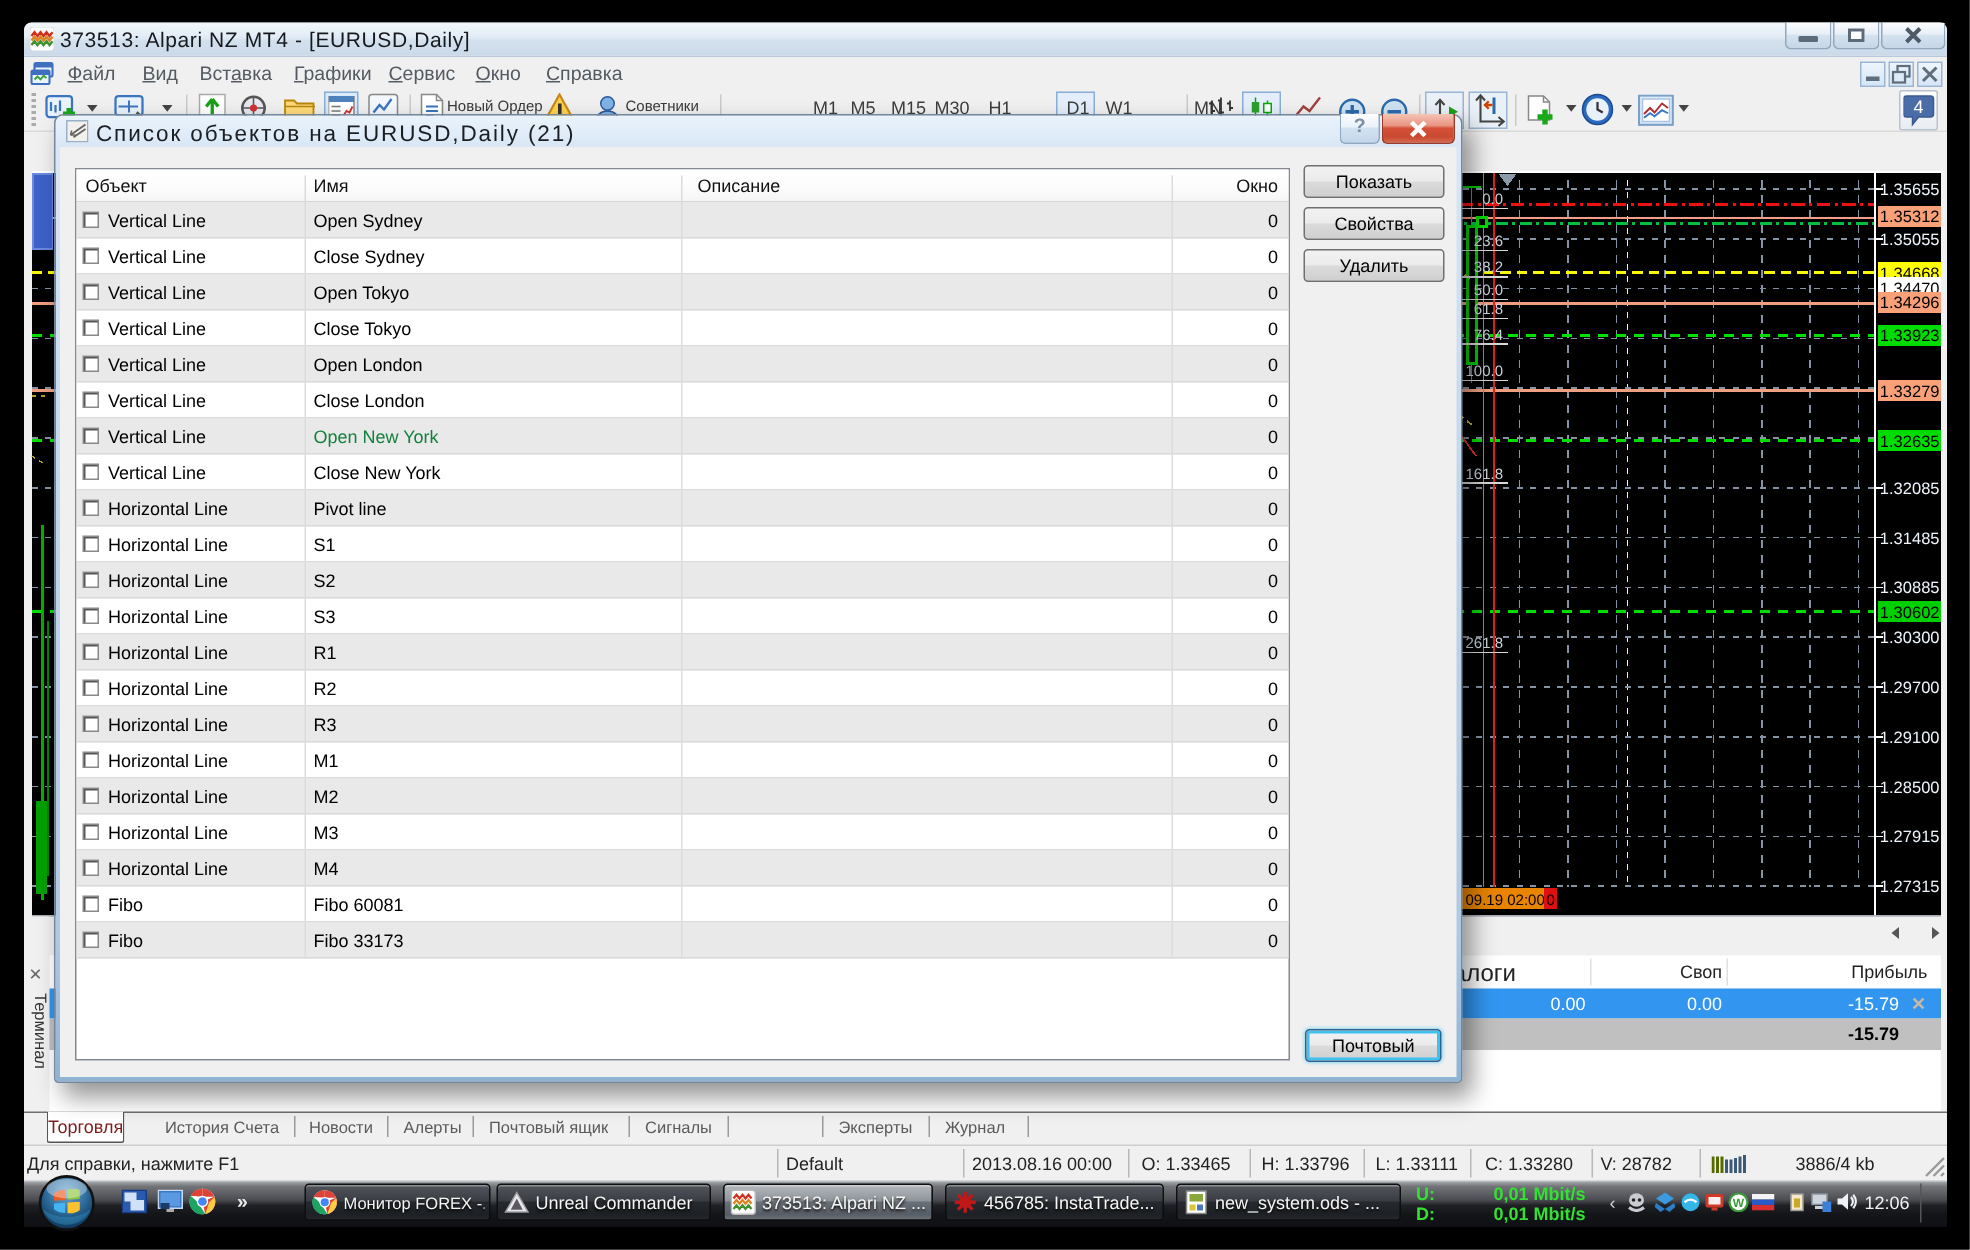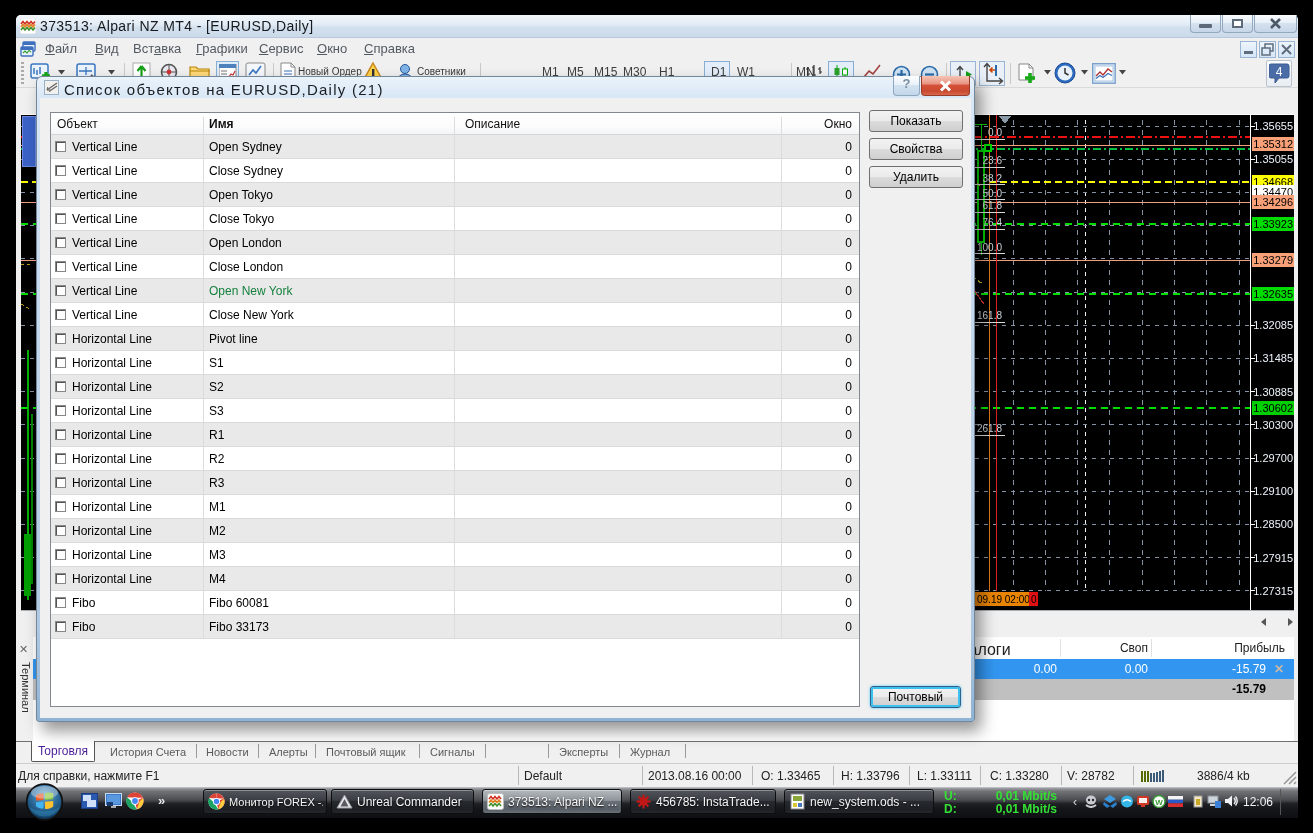--- a/index.html
+++ b/index.html
@@ -338,21 +338,21 @@
 <div class="abs" style="left:559px;top:746px;font-size:11px;color:#5a5a5a;">Эксперты</div>
 <div class="abs" style="left:630px;top:746px;font-size:11px;color:#5a5a5a;">Журнал</div>
 <div class="abs" style="left:196px;top:744px;width:1px;height:14px;background:#9a9a9a;"></div>
 <div class="abs" style="left:258px;top:744px;width:1px;height:14px;background:#9a9a9a;"></div>
 <div class="abs" style="left:315px;top:744px;width:1px;height:14px;background:#9a9a9a;"></div>
 <div class="abs" style="left:419px;top:744px;width:1px;height:14px;background:#9a9a9a;"></div>
 <div class="abs" style="left:485px;top:744px;width:1px;height:14px;background:#9a9a9a;"></div>
 <div class="abs" style="left:548px;top:744px;width:1px;height:14px;background:#9a9a9a;"></div>
 <div class="abs" style="left:619px;top:744px;width:1px;height:14px;background:#9a9a9a;"></div>
 <div class="abs" style="left:685px;top:744px;width:1px;height:14px;background:#9a9a9a;"></div>
-<div class="abs" style="left:31px;top:741px;width:64px;height:21px;background:#fff;border:1px solid #555;border-top:none;border-radius:0 0 2px 2px;text-align:center;font-size:12px;color:#4c1d95;padding-top:3px;">Торговля</div>
+<div class="abs" style="left:31px;top:741px;width:52px;height:21px;background:#fff;border:1px solid #555;border-top:none;border-radius:0 0 2px 2px;text-align:center;font-size:12px;color:#7f1d1d;padding-top:3px;">Торговля</div>
 <div class="abs" style="left:16px;top:763px;width:1282px;height:25px;background:#f0f0f0;border-top:1px solid #cdcdcd;"></div>
 <div class="abs" style="left:18px;top:769px;font-size:12px;color:#222;">Для справки, нажмите F1</div>
 <div class="abs" style="left:524px;top:769px;font-size:12px;color:#222;">Default</div>
 <div class="abs" style="left:648px;top:769px;font-size:12px;color:#222;">2013.08.16 00:00</div>
 <div class="abs" style="left:761px;top:769px;font-size:12px;color:#222;">O: 1.33465</div>
 <div class="abs" style="left:841px;top:769px;font-size:12px;color:#222;">H: 1.33796</div>
 <div class="abs" style="left:917px;top:769px;font-size:12px;color:#222;">L: 1.33111</div>
 <div class="abs" style="left:990px;top:769px;font-size:12px;color:#222;">C: 1.33280</div>
 <div class="abs" style="left:1067px;top:769px;font-size:12px;color:#222;">V: 28782</div>
 <div class="abs" style="left:1197px;top:769px;font-size:12px;color:#222;">3886/4 kb</div>
@@ -389,21 +389,21 @@
  border:1px solid #8fa8c0;border-top:none;border-radius:0 0 4px 4px;text-align:center;font-size:13px;font-weight:bold;color:#7a8ea2;">?</div>
 <div class="abs" style="left:921px;top:76px;width:49px;height:20px;background:linear-gradient(#f5c4b4,#e99684 40%,#d55038 50%,#c94a30 80%,#d8684e);
  border:1px solid #9a3a28;border-top:none;border-radius:0 0 4px 4px;"></div>
 <svg class="abs" style="left:938px;top:79px" width="15" height="14">
     <path d="M3,2.5 L12,11.5 M12,2.5 L3,11.5" stroke="#fff" stroke-width="3"></path>
   </svg>
 <div class="abs" style="left:40px;top:98px;width:931px;height:620px;background:#f0f0f0;"></div>
 <div class="abs" style="left:50px;top:112px;width:810px;height:595px;background:#fff;border:1px solid #828790;"></div>
 <div class="abs" style="left:51px;top:113px;width:808px;height:22px;background:linear-gradient(#ffffff,#fcfcfd 60%,#f4f5f6);border-bottom:1px solid #d5d5d5;"></div>
 <div class="abs" style="left:57px;top:117px;font-size:12px;color:#111;">Объект</div>
-<div class="abs" style="left:209px;top:117px;font-size:12px;color:#111;font-weight:bold;">Имя</div>
+<div class="abs" style="left:209px;top:117px;font-size:12px;color:#111;">Имя</div>
 <div class="abs" style="left:465px;top:117px;font-size:12px;color:#111;">Описание</div>
 <div class="abs" style="left:772px;top:117px;width:80px;text-align:right;font-size:12px;color:#111;">Окно</div>
 <div class="abs" style="left:51px;top:135px;width:808px;height:24px;background:#e9e9e9;"></div>
 <div class="abs" style="left:55px;top:141px;width:11px;height:11px;background:#fff;border:1px solid #888;box-shadow:inset 1px 1px 0 #555;"></div>
 <div class="abs" style="left:72px;top:140px;font-size:12px;color:#000;">Vertical Line</div>
 <div class="abs" style="left:209px;top:140px;font-size:12px;color:#000;">Open Sydney</div>
 <div class="abs" style="left:772px;top:140px;width:80px;text-align:right;font-size:12px;color:#000;">0</div>
 <div class="abs" style="left:51px;top:159px;width:808px;height:24px;background:#ffffff;"></div>
 <div class="abs" style="left:55px;top:165px;width:11px;height:11px;background:#fff;border:1px solid #888;box-shadow:inset 1px 1px 0 #555;"></div>
 <div class="abs" style="left:72px;top:164px;font-size:12px;color:#000;">Vertical Line</div>

